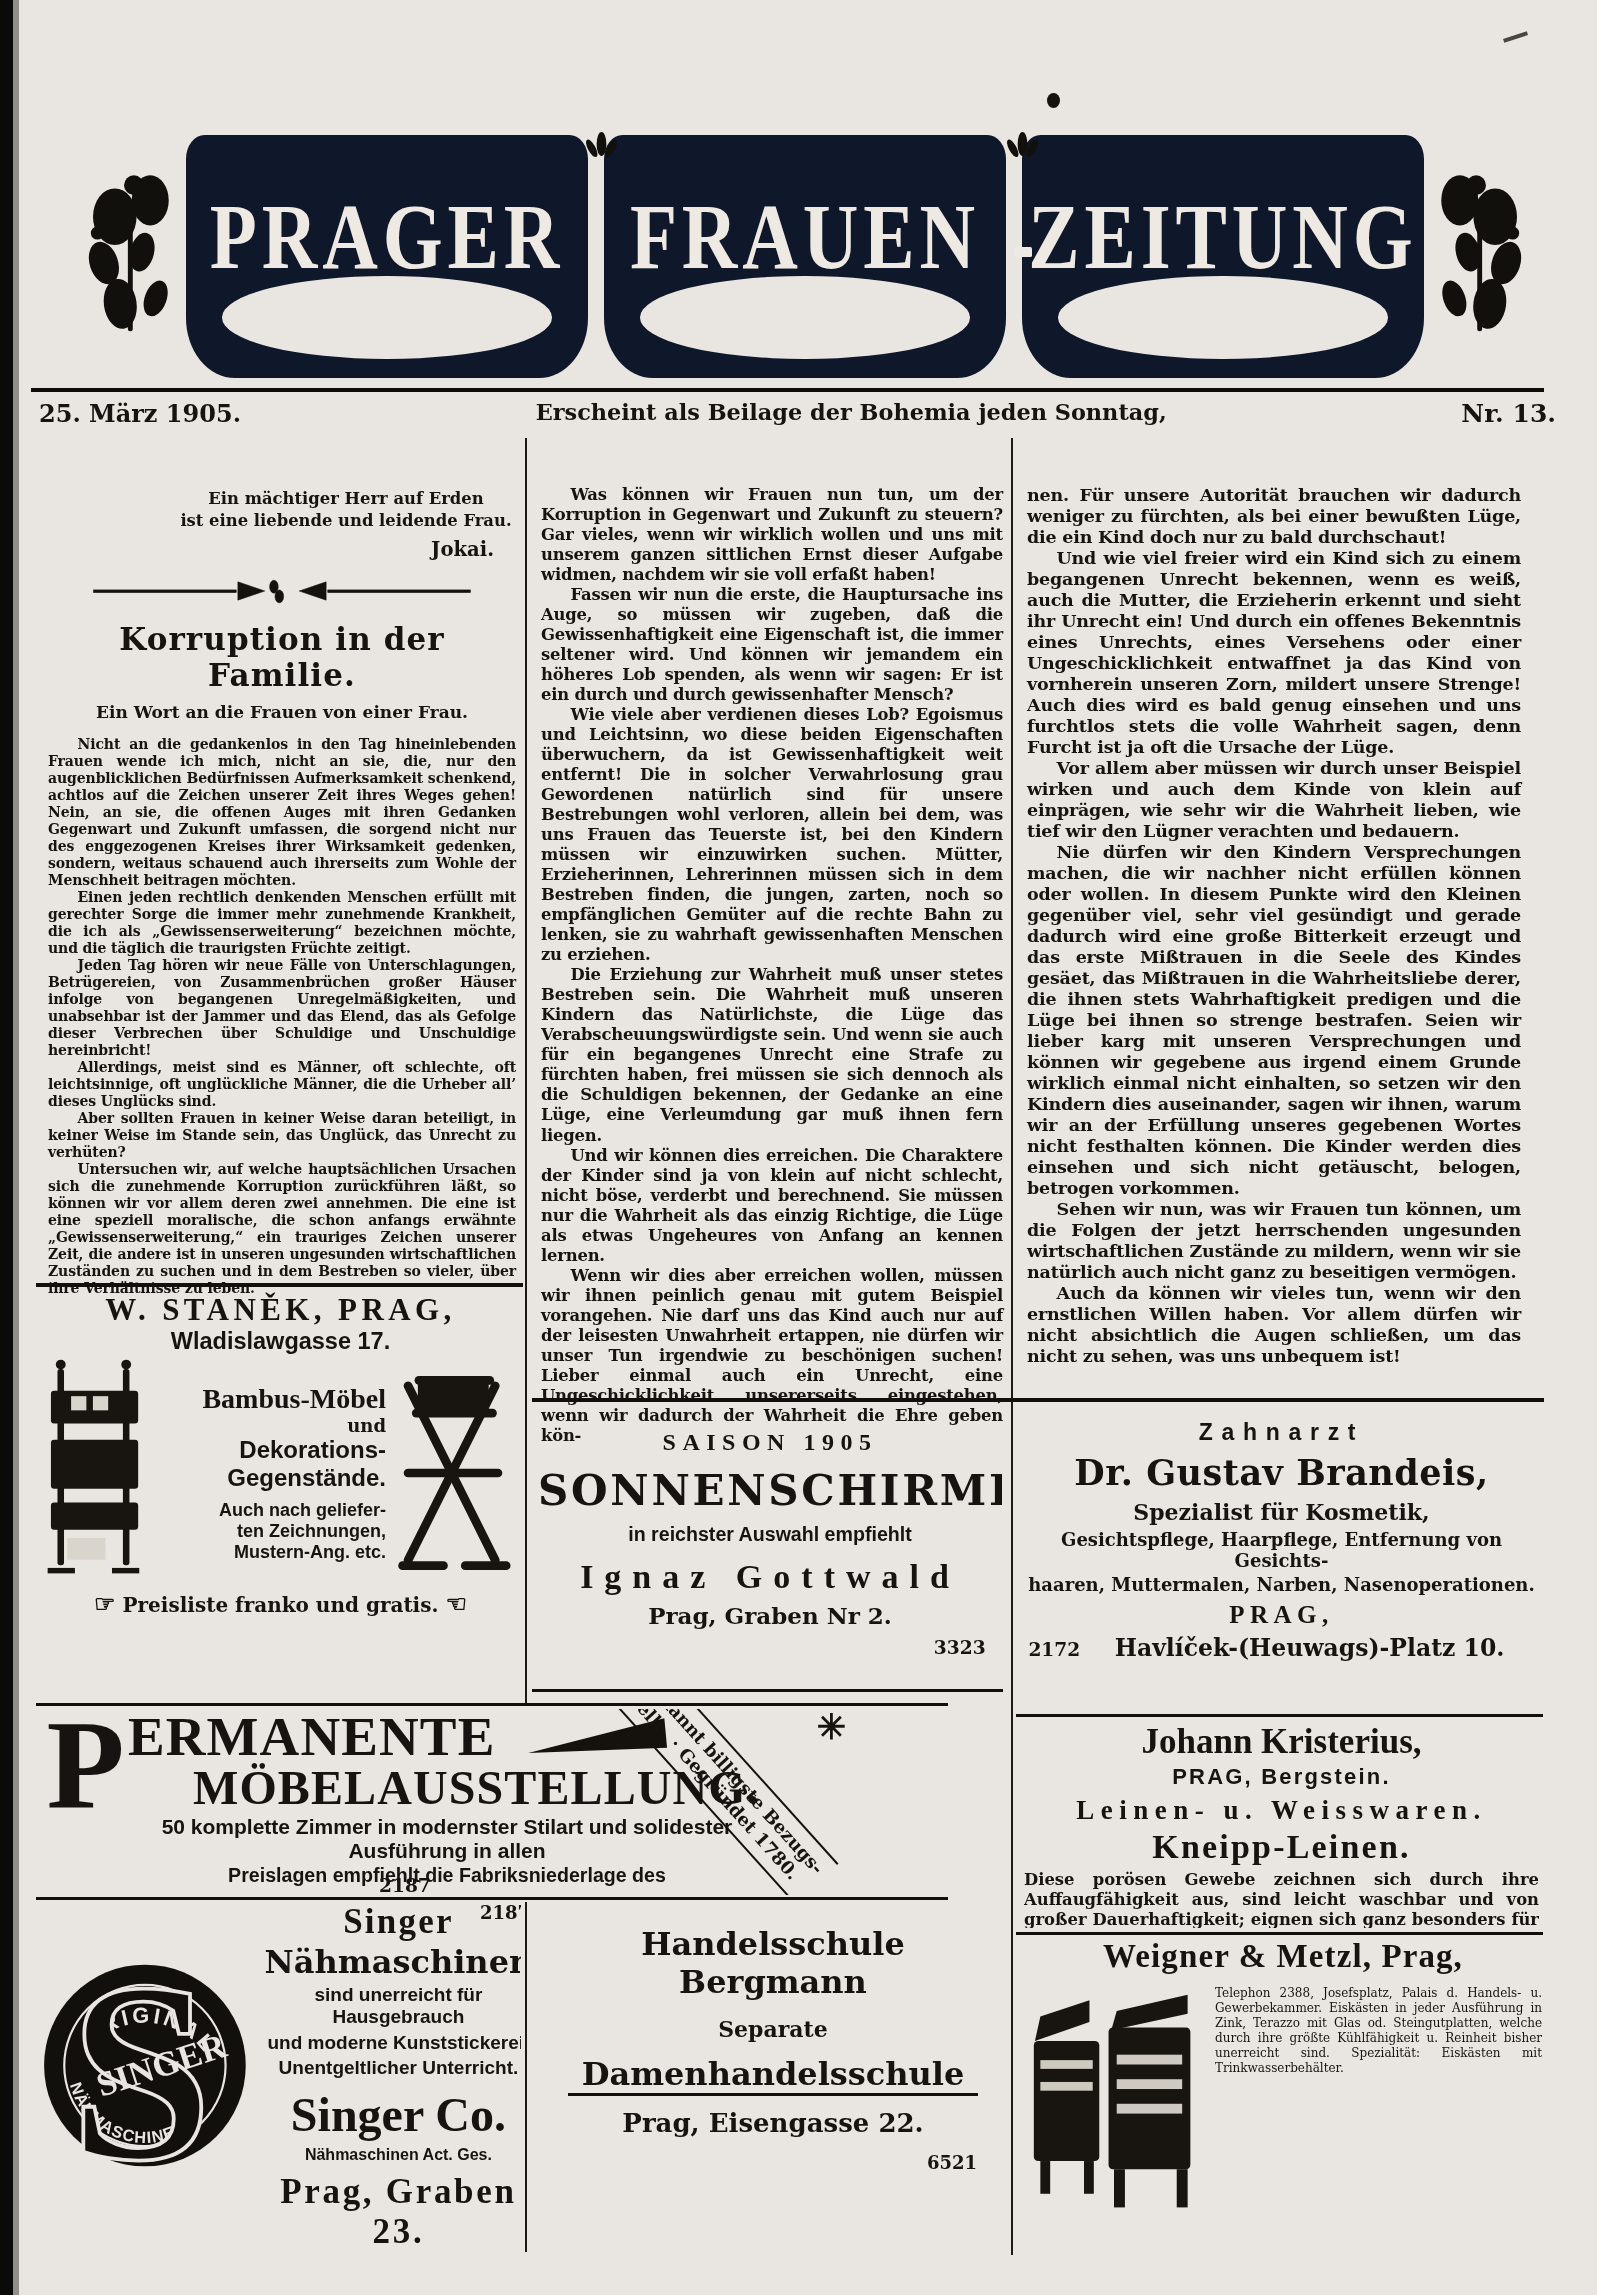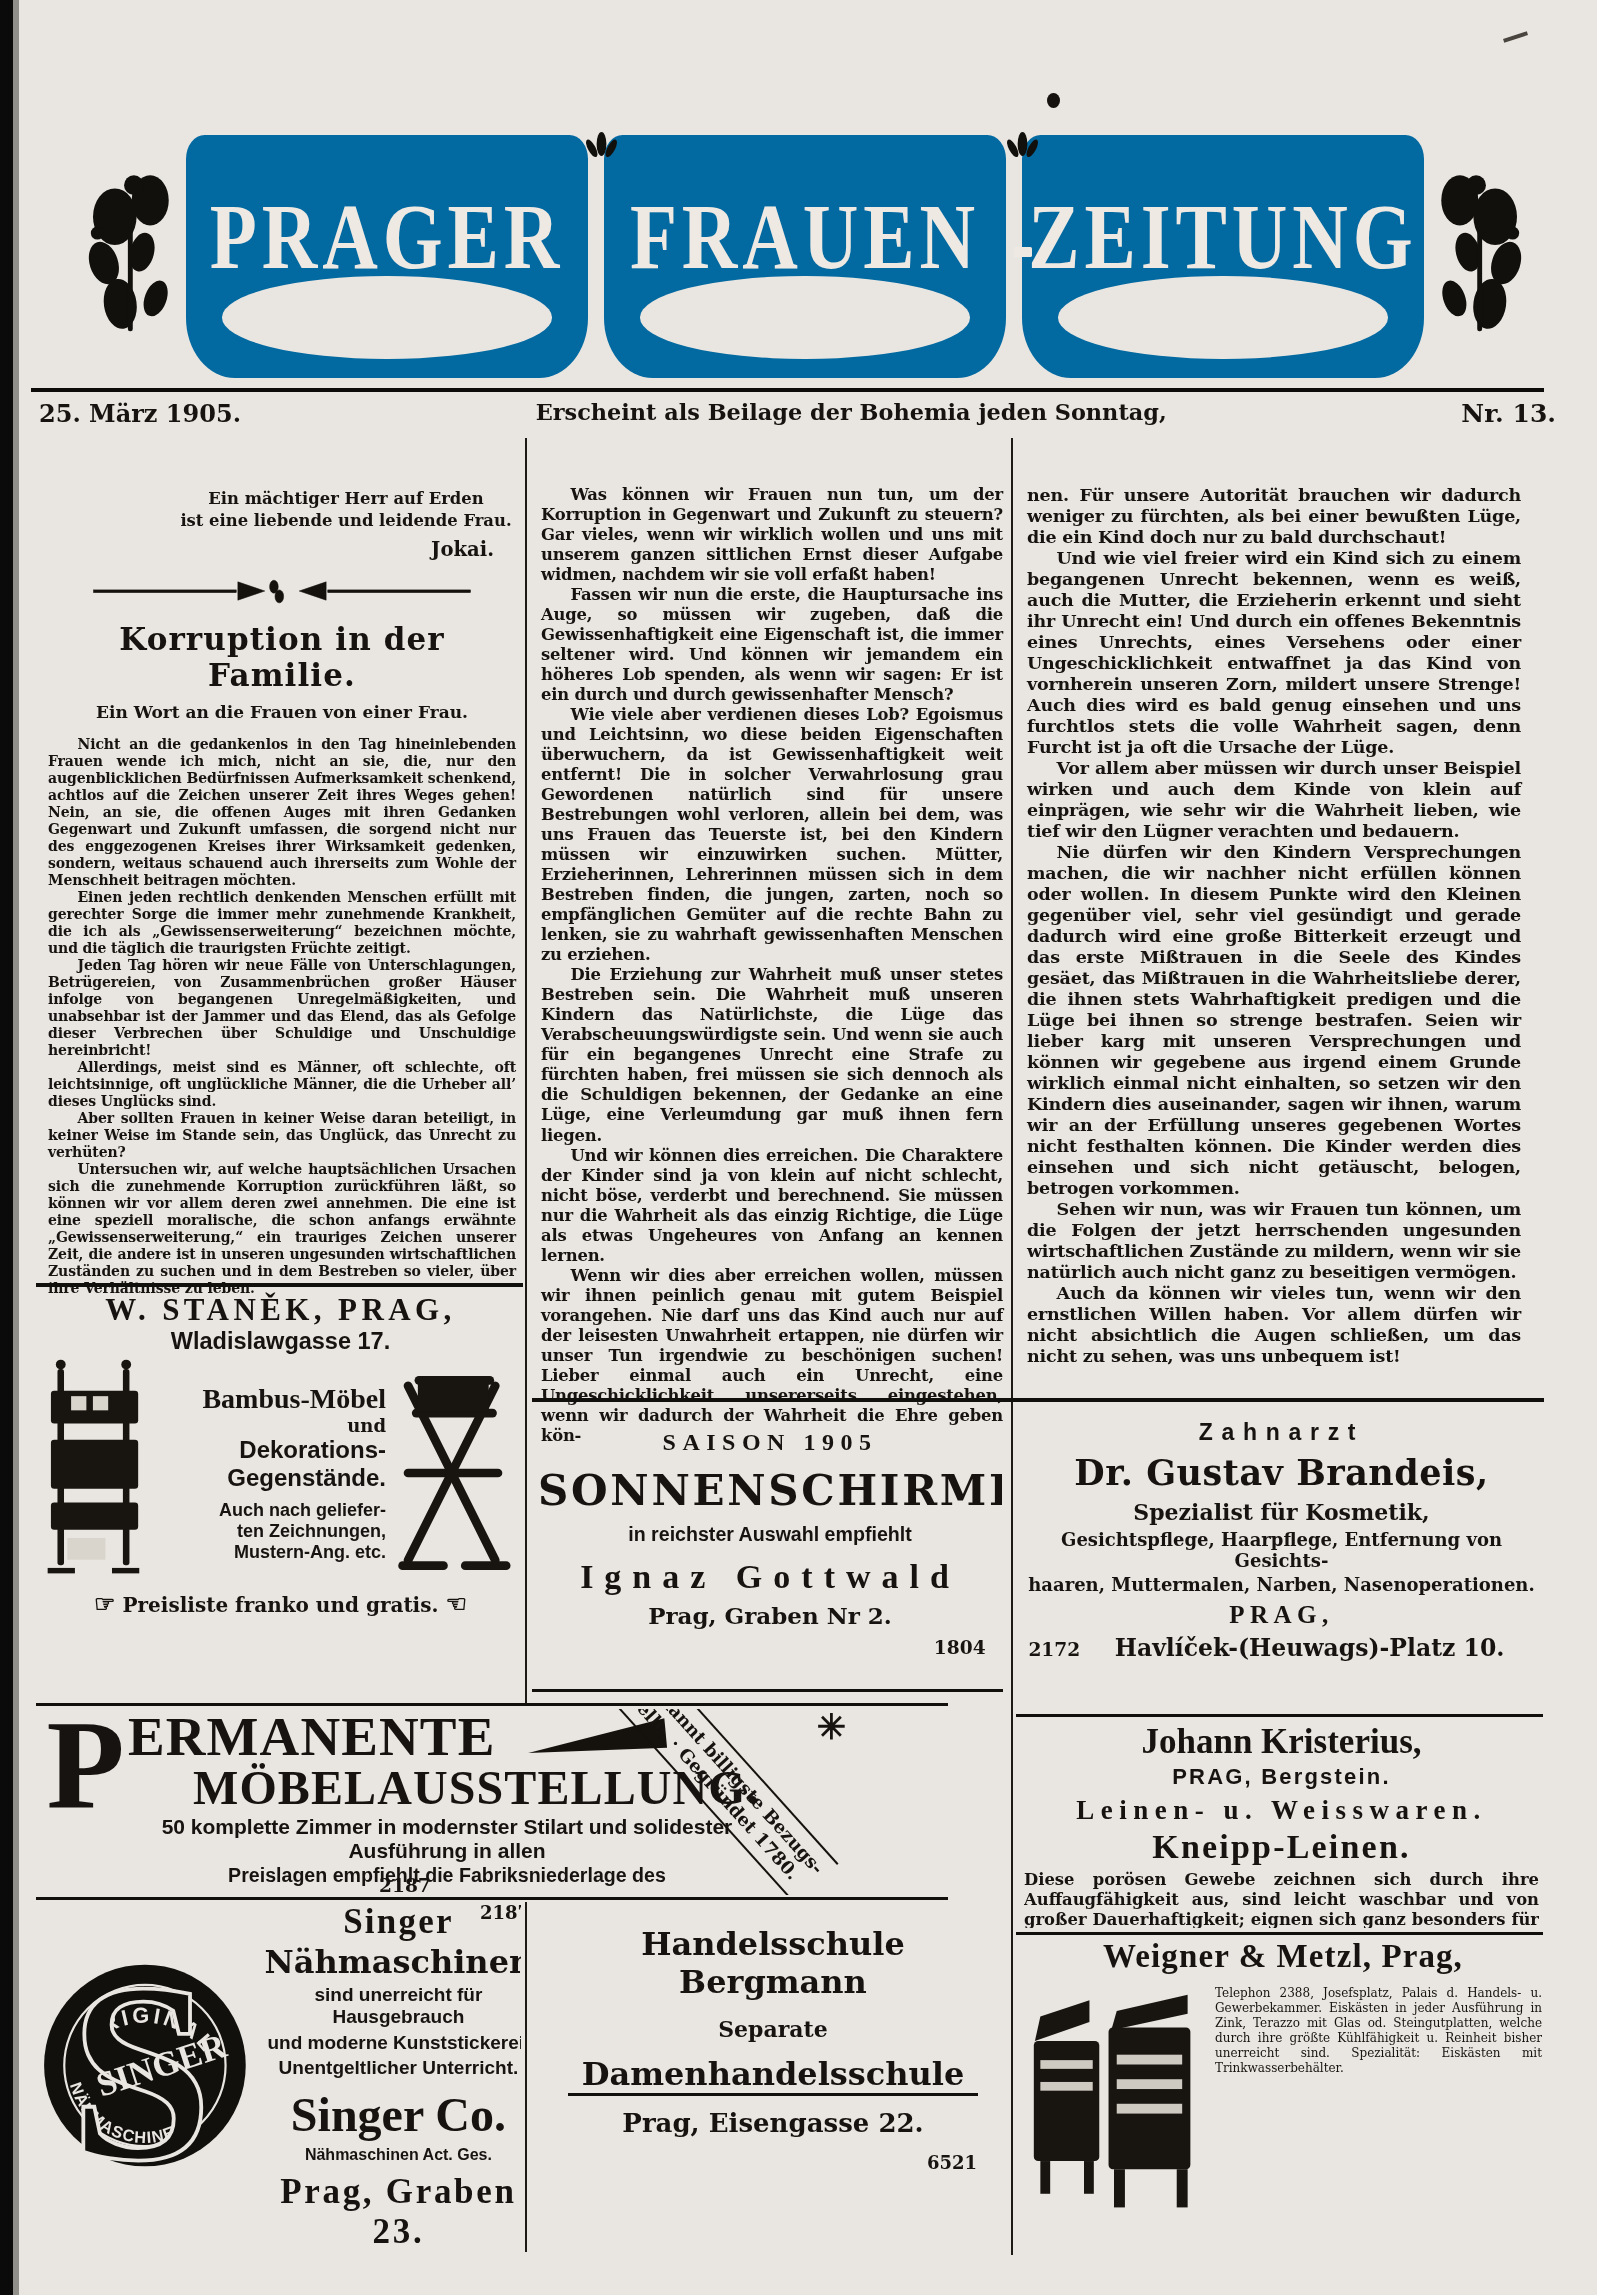--- a/index.html
+++ b/index.html
@@ -8,21 +8,21 @@
   
   .edge-left{position:absolute;left:0;top:0;width:13px;height:100%;background:#0a0a0a;}
   .edge-left2{position:absolute;left:13px;top:0;width:5.5px;height:100%;background:#3a3733;opacity:.5;}
   .speck{position:absolute;left:1047px;top:93px;width:13px;height:15.3px;background:#15120f;border-radius:50%;}
   .corner-mark{position:absolute;right:70px;top:35px;width:25px;height:3.8px;background:#4a463f;transform:rotate(-18deg);}
 
   
   .masthead{position:absolute;left:82px;top:135px;width:1446px;height:243px;display:flex;align-items:stretch;}
   .floral{width:101px;flex:none;}
   .panels{flex:1;display:flex;gap:16.4px;padding:0 3.3px;position:relative;}
-  .panel{position:relative;flex:1;background:#0369a1;overflow:hidden;
+  .panel{position:relative;flex:1;background:#0f172a;overflow:hidden;
          border-radius:18.6px 18.6px 49px 49px/24px 24px 60px 60px;
          display:flex;align-items:center;justify-content:center;}
   .panel::after{content:"";position:absolute;left:9%;width:82%;top:58%;height:34%;
          background:#e9e6e1;border-radius:50%;}
   .panel span{font-family:"Liberation Serif",serif;font-weight:bold;font-size:77px;
          letter-spacing:4.9px;color:#eee9e2;transform:scaleY(1.22);margin-top:-40px;position:relative;z-index:2;}
   .joint{position:absolute;top:46%;width:18.6px;height:9.8px;background:#eee9e2;z-index:3;border-radius:1.6px;}
   .joint.j2{left:calc(66.6% + 2.2px);}
   .palmette{position:absolute;top:-3.3px;width:33px;height:38px;z-index:3;}
   .palmette.p1{left:calc(33.3% - 12px);}
@@ -333,21 +333,21 @@
       <span class="hand">☜</span>
     </div>
   </div>
 
   <div class="ad ad-sonnen c">
     <div class="son-season">SAISON 1905</div>
     <div class="son-title">SONNENSCHIRME</div>
     <div class="son-sub">in reichster Auswahl empfiehlt</div>
     <div class="son-name">Ignaz Gottwald</div>
     <div class="son-addr">Prag, Graben Nr 2.</div>
-    <div class="son-num">1804</div>
+    <div class="son-num">3323</div>
   </div>
 
   <div class="ad ad-brandeis c">
     <div class="bra-prof">Zahnarzt</div>
     <div class="bra-name">Dr. Gustav Brandeis,</div>
     <div class="bra-spec">Spezialist für Kosmetik,</div>
     <div class="bra-l">Gesichtspflege, Haarpflege, Entfernung von Gesichts-</div>
     <div class="bra-l">haaren, Muttermalen, Narben, Nasenoperationen.</div>
     <div class="bra-city">PRAG,</div>
     <div class="bra-foot">

